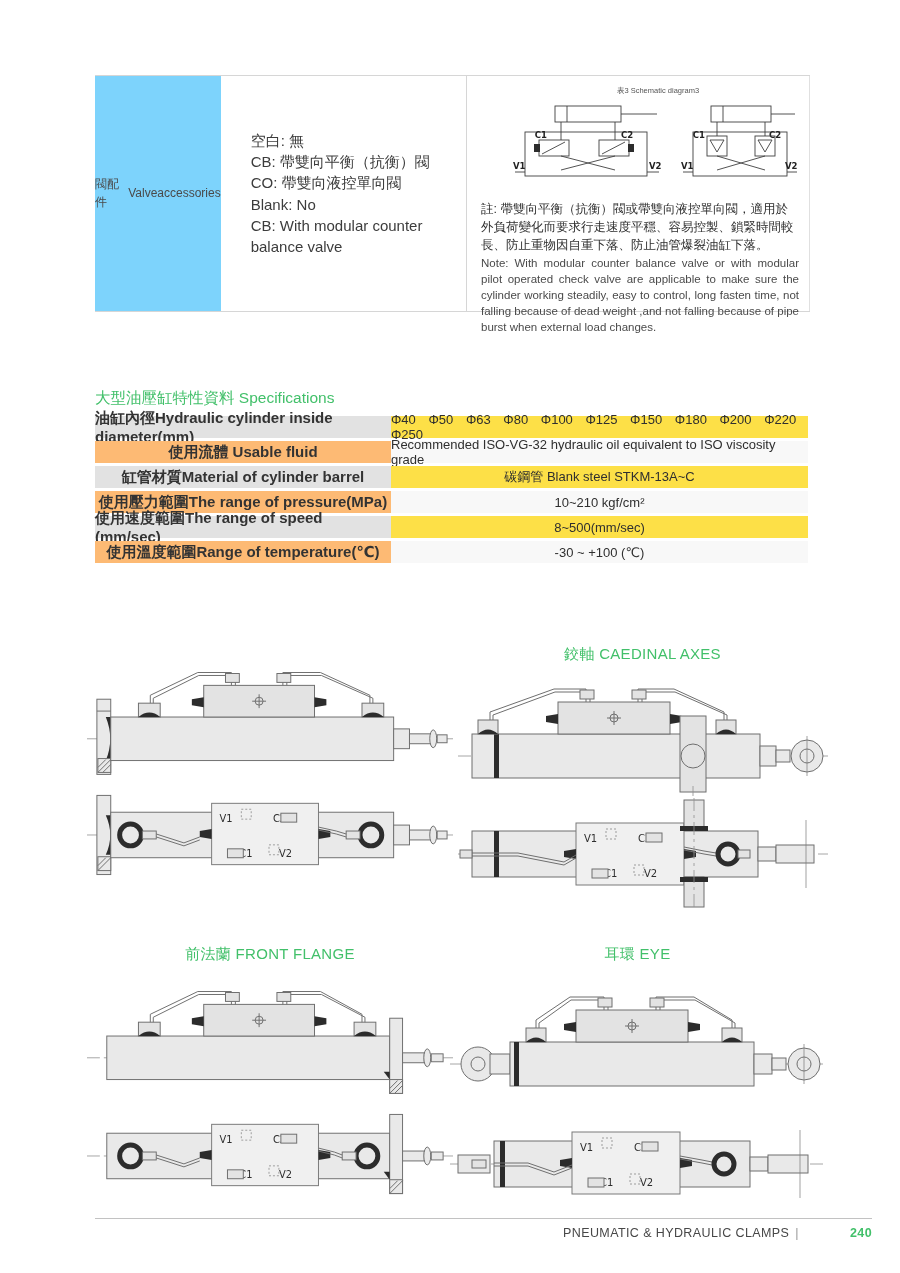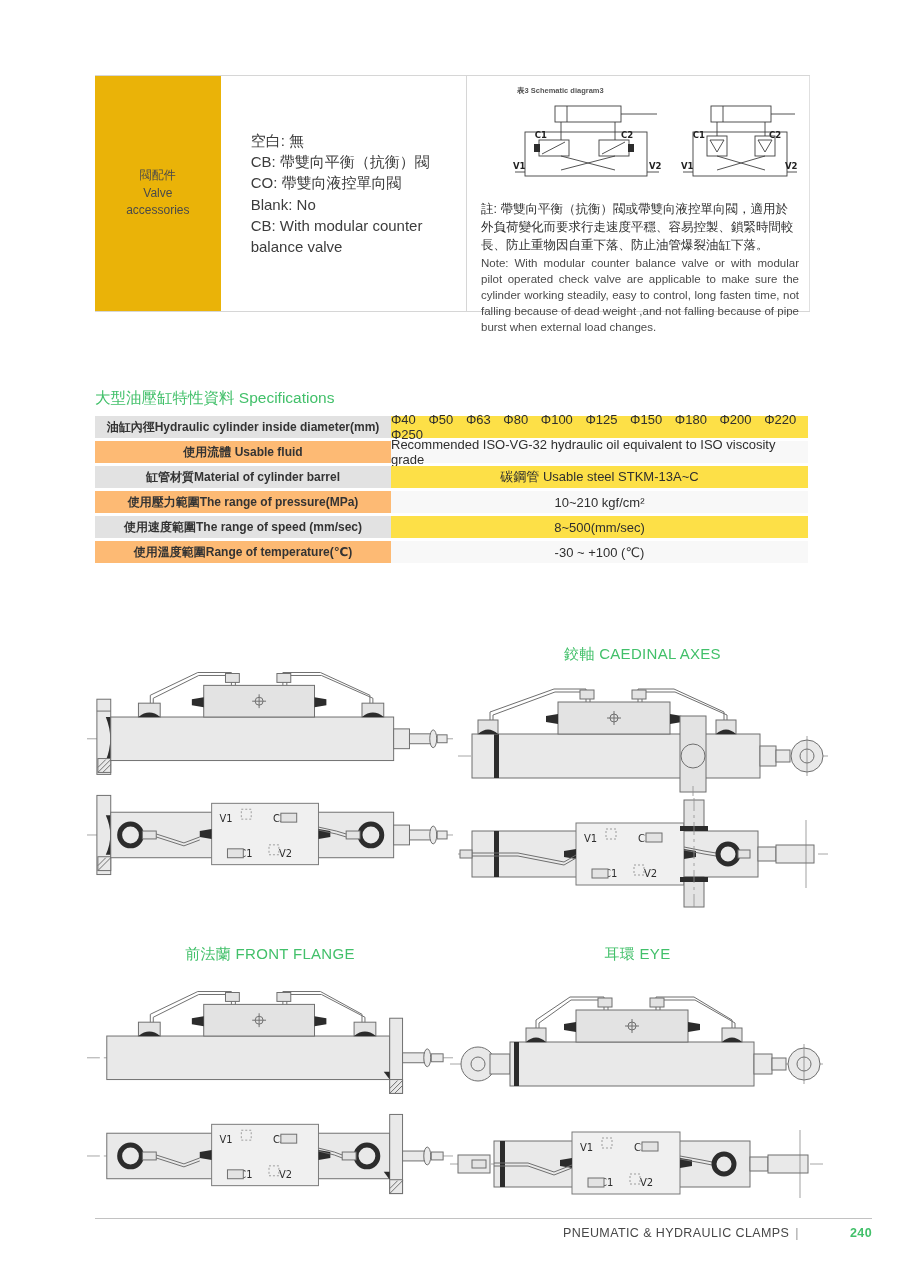--- a/index.html
+++ b/index.html
@@ -3,36 +3,36 @@
 <meta charset="utf-8">
 <style>
   html,body{margin:0;padding:0;background:#fff;}
   body{width:900px;height:1273px;position:relative;overflow:hidden;
        font-family:"Liberation Sans","DejaVu Sans",sans-serif;color:#3a3a3a;}
   .abs{position:absolute;}
 
   
   .valve-block{left:95px;top:75px;width:715px;height:235px;display:flex;
                border-top:1px solid #d6d6d6;border-bottom:1px solid #d6d6d6;}
-  .va-left{width:128px;background:#eab308;display:flex;flex-direction:column;
+  .va-left{width:128px;background:#7dd3fc;display:flex;flex-direction:row;
            justify-content:center;align-items:center;font-size:12px;color:#4a4a4a;line-height:1.45;}
   .va-mid{width:250px;border-right:1px solid #d6d6d6;box-sizing:border-box;
           display:flex;flex-direction:column;justify-content:center;padding-left:30px;padding-right:14px;}
   .va-mid div{font-size:15px;line-height:1.42;color:#3c3c3c;}
   .va-right{flex:1;padding:6px 10px 0 14px;box-sizing:border-box;border-right:1px solid #e0e0e0;}
-  .schem-caption{font-size:7.5px;color:#555;margin:4px 0 2px 36px;font-weight:bold;}
+  .schem-caption{font-size:7.5px;color:#555;margin:4px 0 2px 36px;font-weight:normal;text-align:center;}
   .schem-row{display:flex;gap:18px;align-items:flex-start;margin-left:30px;height:96px;}
   .note-zh{font-size:12.5px;color:#2f2f2f;line-height:1.45;margin:6px 0 2px 0;}
   .note-en{font-size:11.5px;color:#4a4a4a;line-height:1.38;margin:2px 0 0 0;text-align:justify;}
 
   
   .spec-heading{left:95px;top:388px;font-size:15.5px;font-weight:500;color:#42c06a;margin:0;}
   .spec-table{left:95px;top:416px;width:713px;display:grid;grid-template-columns:296px 417px;row-gap:3px;}
   .spec-table .cell{height:22px;display:flex;align-items:center;justify-content:center;}
-  .lblc{font-size:12px;font-weight:bold;color:#333;}
+  .lblc{font-size:15px;font-weight:bold;color:#333;}
   .valc{font-size:13px;color:#2f2f2f;}
   .r-odd .lblc{background:#e2e2e2;} .r-odd .valc{background:#fde047;}
   .r-even .lblc{background:#fdba74;} .r-even .valc{background:#f8f8f8;}
   .val-diameter{word-spacing:9px;font-weight:500;}
 
   
   .quad{position:absolute;}
   .quad h3{margin:0 0 10px 0;text-align:center;font-size:15px;font-weight:500;color:#42c06a;letter-spacing:.3px;}
   .quad svg{display:block;margin:0 auto;}
 
@@ -130,21 +130,21 @@
   <div class="r-odd" style="display:contents">
     <div class="cell lblc">油缸內徑Hydraulic cylinder inside diameter(mm)</div>
     <div class="cell valc val-diameter">Φ40 Φ50 Φ63 Φ80 Φ100 Φ125 Φ150 Φ180 Φ200 Φ220 Φ250</div>
   </div>
   <div class="r-even" style="display:contents">
     <div class="cell lblc">使用流體 Usable fluid</div>
     <div class="cell valc">Recommended ISO-VG-32 hydraulic oil equivalent to ISO viscosity grade</div>
   </div>
   <div class="r-odd" style="display:contents">
     <div class="cell lblc">缸管材質Material of cylinder barrel</div>
-    <div class="cell valc">碳鋼管 Usable steel STKM-13A~C</div>
+    <div class="cell valc">碳鋼管 Blank steel STKM-13A~C</div>
   </div>
   <div class="r-even" style="display:contents">
     <div class="cell lblc">使用壓力範圍The range of pressure(MPa)</div>
     <div class="cell valc">10~210 kgf/cm²</div>
   </div>
   <div class="r-odd" style="display:contents">
     <div class="cell lblc">使用速度範圍The range of speed (mm/sec)</div>
     <div class="cell valc">8~500(mm/sec)</div>
   </div>
   <div class="r-even" style="display:contents">

